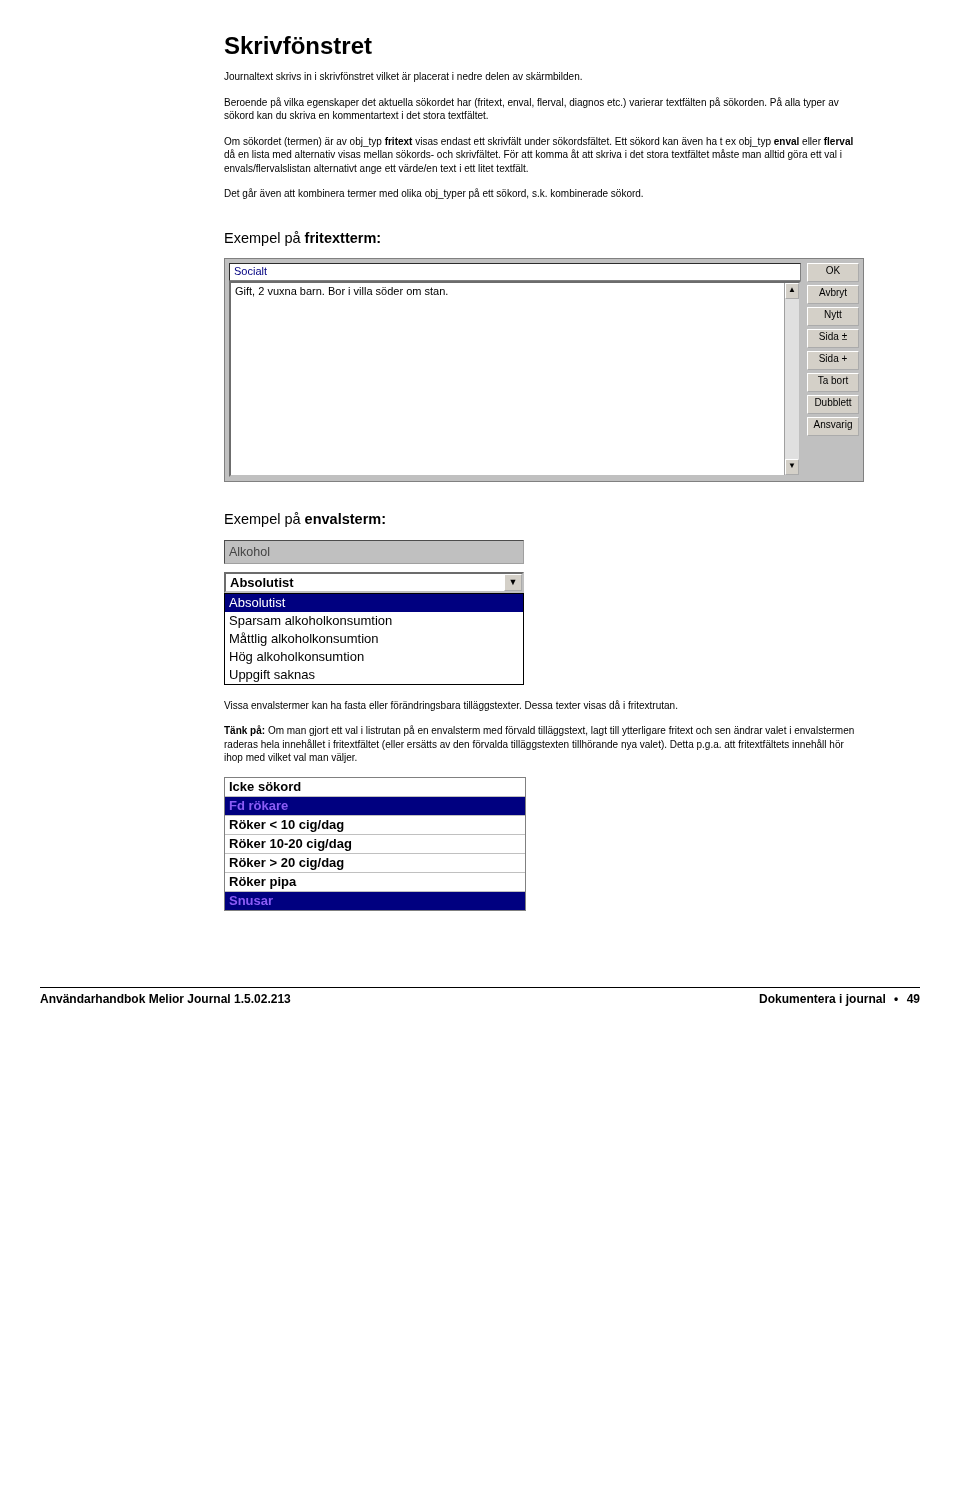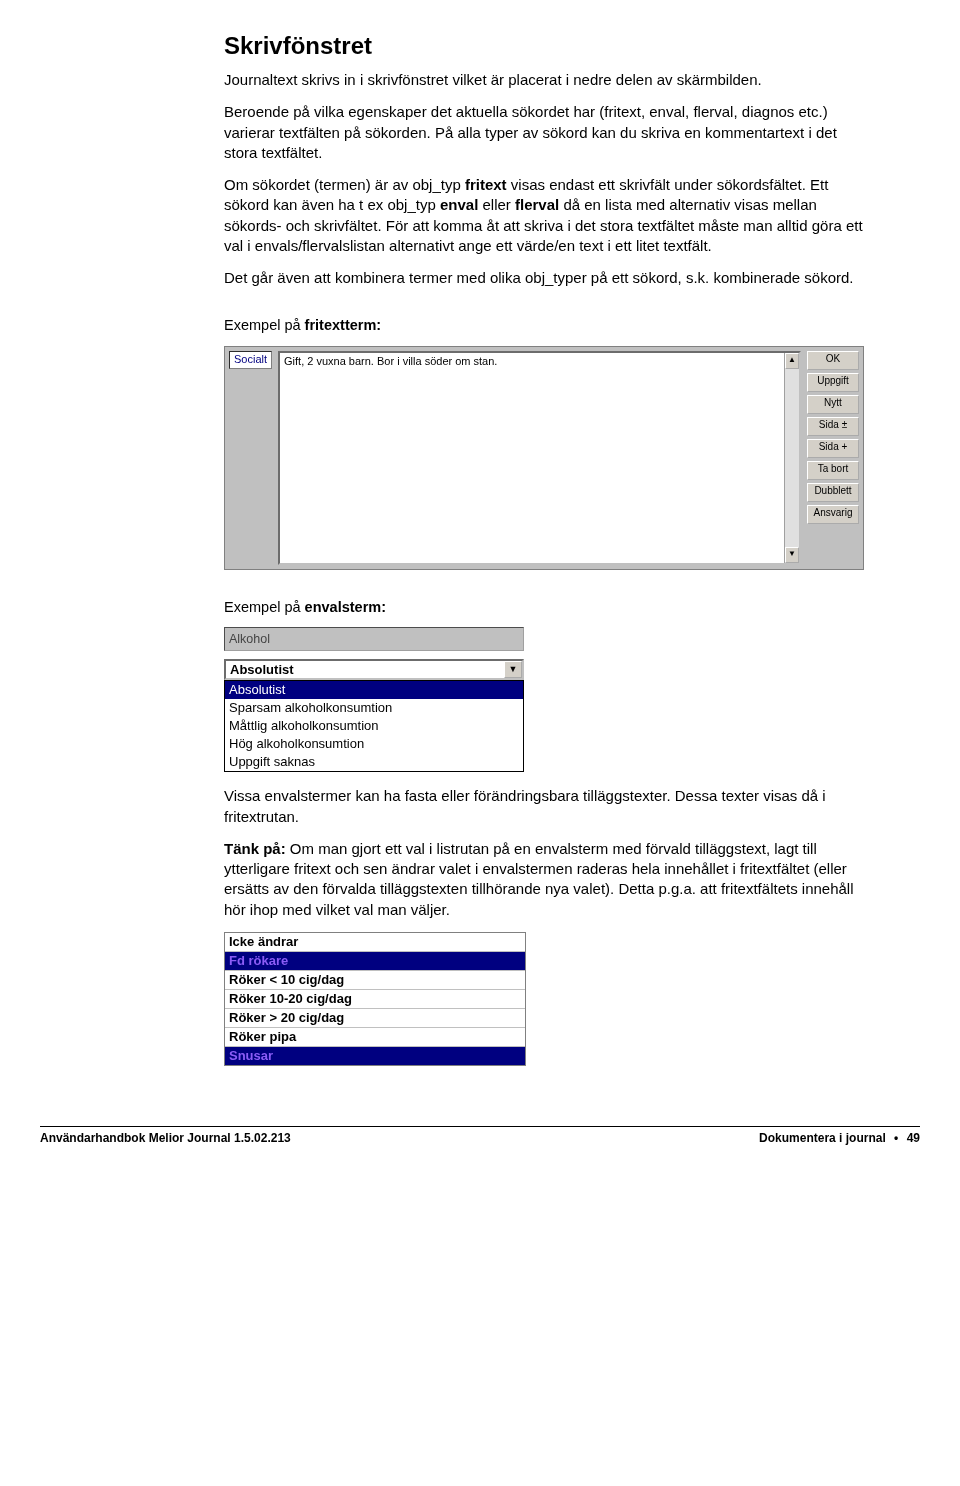--- a/index.html
+++ b/index.html
@@ -12,43 +12,42 @@
   }
   .page {
     padding: 32px 96px 24px 224px;
   }
   h1 {
     font-size: 24px;
     font-weight: bold;
     margin: 0 0 10px 0;
   }
   p {
-    font-size: 15px;
+    font-size: 10px;
     line-height: 1.35;
     margin: 0 0 12px 0;
   }
   .bold { font-weight: bold; }
   .section-label {
     font-size: 14.5px;
     margin: 28px 0 10px 0;
   }
   
   .fritext-shot {
     background: #c0c0c0;
     border: 1px solid #808080;
     display: flex;
     gap: 6px;
     padding: 4px;
     height: 214px;
   }
   .ft-left {
     flex: 1;
     display: flex;
-    flex-direction: row;
-    gap: 6px;
+    flex-direction: column;
   }
   .ft-field-label {
     background: #fff;
     border: 1px inset #808080;
     font-size: 11px;
     padding: 1px 4px;
     height: 14px;
     color: #000080;
   }
   .ft-textarea-wrap {
@@ -153,21 +152,21 @@
     font-weight: bold;
   }
   .flerval-item:last-child { border-bottom: none; }
   .flerval-item.selected {
     background: #000080;
     color: #8b5cf6;
   }
   
   .footer {
     border-top: 1px solid #000;
-    margin: 36px 40px 0 40px;
+    margin: 52px 40px 0 40px;
     padding-top: 4px;
     display: flex;
     justify-content: space-between;
     font-size: 12px;
     font-weight: bold;
   }
   .footer .dot {
     margin: 0 5px;
   }
 </style>
@@ -198,21 +197,21 @@
       <div class="ft-textarea-wrap">
         <div class="ft-textarea">Gift, 2 vuxna barn. Bor i villa söder om stan.</div>
         <div class="ft-scroll">
           <div class="ft-arrow">▲</div>
           <div class="ft-arrow">▼</div>
         </div>
       </div>
     </div>
     <div class="ft-right">
       <div class="win-btn">OK</div>
-      <div class="win-btn">Uppgift</div>
+      <div class="win-btn">Avbryt</div>
       <div class="win-btn">Nytt</div>
       <div class="win-btn">Sida ±</div>
       <div class="win-btn">Sida +</div>
       <div class="win-btn">Ta bort</div>
       <div class="win-btn">Dubblett</div>
       <div class="win-btn">Ansvarig</div>
     </div>
   </div>
 
   <p class="section-label">
@@ -235,21 +234,21 @@
   </div>
 
   <p style="margin-top:14px">Vissa envalstermer kan ha fasta eller förändringsbara tilläggstexter. Dessa texter visas då i fritextrutan.</p>
 
   <p>
     <span class="bold">Tänk på:</span><span> Om man gjort ett val i listrutan på en envalsterm med förvald tilläggstext, lagt till ytterligare fritext och sen ändrar valet i envalstermen raderas hela innehållet i fritextfältet (eller ersätts av den förvalda tilläggstexten tillhörande nya valet). Detta p.g.a. att fritextfältets innehåll hör ihop med vilket val man väljer.</span>
   </p>
 
 
   <div class="flerval-shot">
-    <div class="flerval-item">Icke ändrar</div>
+    <div class="flerval-item">Icke sökord</div>
     <div class="flerval-item selected">Fd rökare</div>
     <div class="flerval-item">Röker &lt; 10 cig/dag</div>
     <div class="flerval-item">Röker 10-20 cig/dag</div>
     <div class="flerval-item">Röker &gt; 20 cig/dag</div>
     <div class="flerval-item">Röker pipa</div>
     <div class="flerval-item selected">Snusar</div>
   </div>
 </div>
 
 <div class="footer">

